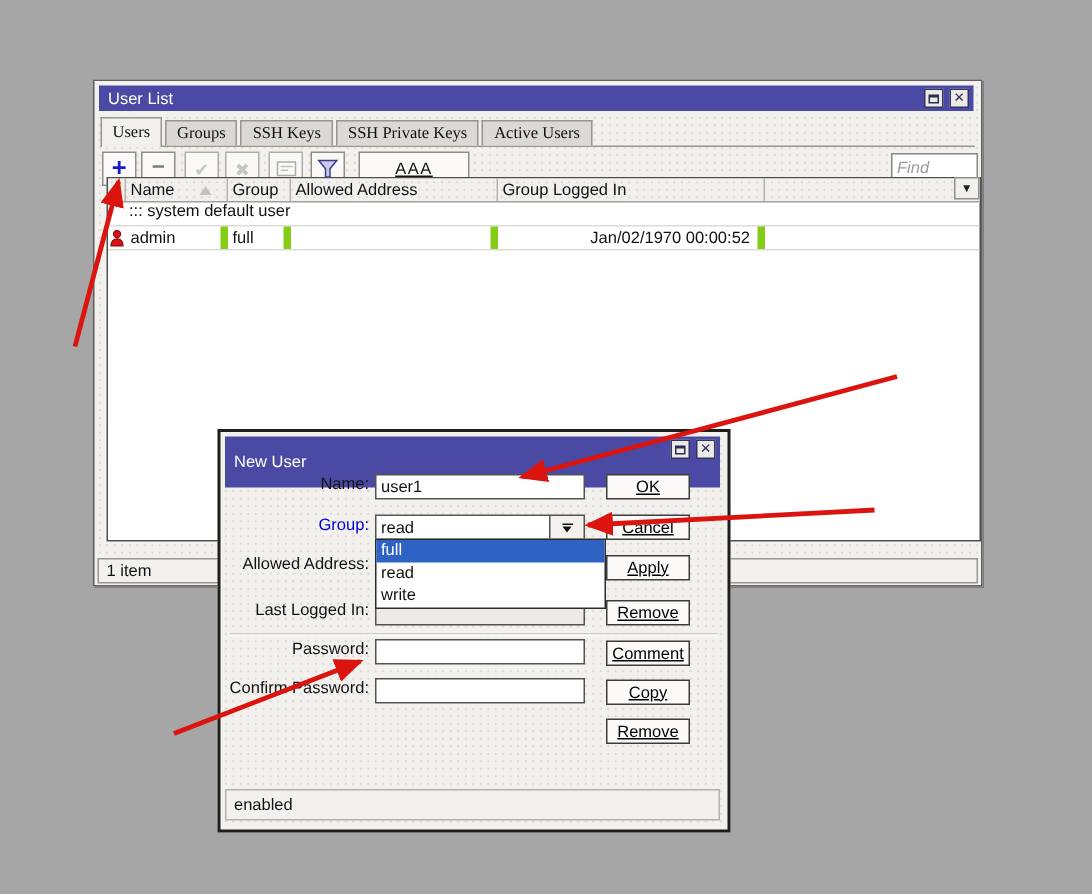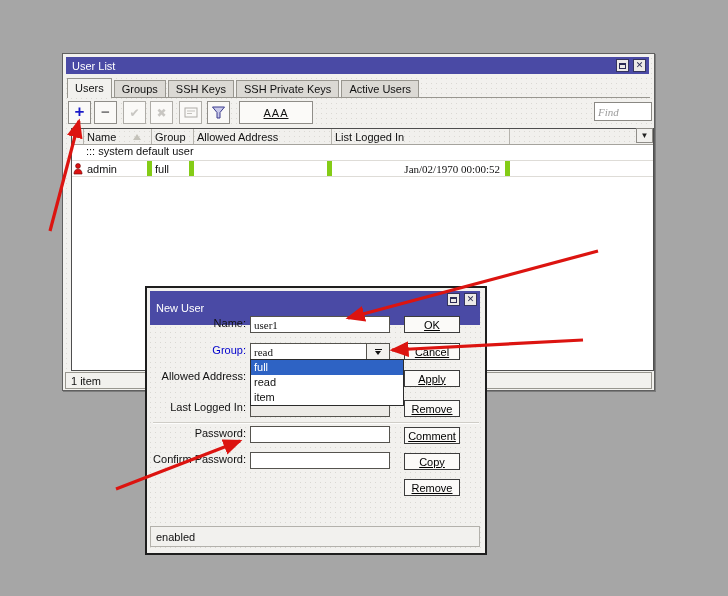--- a/index.html
+++ b/index.html
@@ -23,57 +23,57 @@
     position:absolute;background:var(--titlebar-blue,#4a4aa5);color:#fff;
     display:flex;align-items:center;padding-left:6px;box-sizing:border-box;
   }
   .tbtn{
     position:absolute;top:2px;width:13px;height:13px;background:#eceae7;
     border:1px solid #34345e;box-sizing:border-box;display:flex;align-items:center;justify-content:center;
     color:#2c2c55;font-size:9px;font-weight:bold;line-height:1;cursor:default;
   }
   .ico-max{width:7px;height:6px;border:1px solid #2c2c55;border-top-width:2px;box-sizing:border-box;}
   
-  .tabstrip{position:absolute;left:4px;right:4px;top:22px;height:21px;display:flex;align-items:flex-end;border-bottom:1px solid #98968f;}
+  .tabstrip{position:absolute;left:4px;right:4px;top:22px;height:21px;display:flex;align-items:flex-end;border-bottom:1px solid #98968f;font-family:Liberation Serif, serif;}
   .tab{
     border:1px solid #98968f;border-bottom:none;background:#dbd9d4;
     padding:2px 7px 2px 7px;margin-right:2px;white-space:nowrap;cursor:default;
   }
   .tab.active{background:#f2f1ee;margin-bottom:-1px;padding-bottom:4px;padding-top:3px;z-index:2;}
   
   .tool{
     position:absolute;top:47px;width:23px;height:23px;box-sizing:border-box;
     background:#faf9f7;border:1px solid #8f8d88;display:flex;align-items:center;justify-content:center;
   }
   .tool.dis{border-color:#aeaca7;}
   .glyph-plus{color:var(--add-icon-blue,#1a1ac8);font-size:17px;font-weight:bold;line-height:1;margin-top:-2px;}
   .glyph-minus{color:#7a7a7a;font-size:15px;font-weight:bold;line-height:1;margin-top:-2px;}
   .glyph-dim{color:#c8c6c2;font-size:12px;line-height:1;}
   .btn{
     box-sizing:border-box;background:#fbfaf8;border:1px solid #3c3c3c;
     display:flex;align-items:center;justify-content:center;white-space:nowrap;cursor:default;text-decoration:underline;
   }
   
-  .tablebox{position:absolute;left:8px;top:74px;width:583px;height:243px;background:#fff;border:1px solid #4e4e4e;box-sizing:border-box;}
+  .tablebox{position:absolute;left:8px;top:64px;width:583px;height:243px;background:#fff;border:1px solid #4e4e4e;box-sizing:border-box;}
   .thead{position:relative;display:flex;height:15px;border-bottom:1px solid #a5a39d;background-color:#f1f0ed;
     background-image:radial-gradient(circle,#dcdad5 0.8px,transparent 1px);background-size:5px 5px;}
   .th{display:flex;align-items:center;box-sizing:border-box;border-right:1px solid #b5b3ad;padding-left:3px;overflow:hidden;}
   .sort-tri{width:0;height:0;border-left:4px solid transparent;border-right:4px solid transparent;border-bottom:6px solid #c4c2ba;margin-left:auto;margin-right:10px;}
   .hdrop{position:absolute;right:0;top:-1px;width:17px;height:15px;box-sizing:border-box;border:1px solid #8f8d88;background:#f1f0ed;display:flex;align-items:center;justify-content:center;font-size:8px;color:#222;}
   .trow{display:flex;height:15px;align-items:flex-start;border-bottom:1px solid #dedcd7;}
   .td{box-sizing:border-box;height:15px;display:flex;align-items:center;padding-left:3px;border-right:5px solid #84cc16;overflow:hidden;white-space:nowrap;}
   .statusbar{
     position:absolute;box-sizing:border-box;border:1px solid #98968f;background:#f2f1ee;
     display:flex;align-items:center;padding-left:5px;
   }
   
   .flabel{position:absolute;right:239px;white-space:nowrap;text-align:right;}
   .field{
     position:absolute;left:103px;width:140px;height:17px;box-sizing:border-box;
-    background:#fff;border:1px solid #55534e;font-family:Liberation Serif, serif;font-size:11px;color:#111;
+    background:#fff;border:1px solid #55534e;font-family:Liberation Sans, sans-serif;font-size:11px;color:#111;
     padding:0 0 0 3px;margin:0;display:flex;align-items:center;
   }
   input.field{display:inline-block;line-height:15px;}
   .field.disabled{background:#eceae6;}
   .combo-text{width:117px;}
   .combo-drop{position:absolute;left:219px;width:24px;height:17px;box-sizing:border-box;border:1px solid #55534e;background:#f3f2ef;display:flex;flex-direction:column;align-items:center;justify-content:center;}
   .cd-bar{width:7px;height:1px;background:#111;margin-bottom:1px;}
   .cd-tri{width:0;height:0;border-left:3.5px solid transparent;border-right:3.5px solid transparent;border-top:4px solid #111;}
   .droplist{
     position:absolute;left:103px;top:71px;width:154px;box-sizing:border-box;
@@ -145,21 +145,21 @@
         <span>Name</span>
         <span class="sort-tri"></span>
       </div>
       <div class="th" style="width:42px;">
           <span>Group</span>
         </div>
       <div class="th" style="width:138px;">
           <span>Allowed Address</span>
         </div>
       <div class="th" style="width:178px;">
-          <span>List Logged In</span>
+          <span>Group Logged In</span>
         </div>
       <div class="th" style="flex:1;border-right:none;"></div>
       <div class="hdrop">
           <span>▼</span>
         </div>
     </div>
 
     <div class="trow" style="padding-left:14px;">
       <span>::: system default user</span>
     </div>
@@ -167,21 +167,21 @@
     <div class="trow">
       <div class="td" style="width:12px;padding-left:1px;border-right:none;">
         <svg width="10" height="12">
           <circle cx="5" cy="3" r="2.4" fill="#dd1111" stroke="#7a0f0f" stroke-width="0.7"></circle>
           <path d="M1,11 C1,7.4 3,6.2 5,6.2 C7,6.2 9,7.4 9,11 Z" fill="#dd1111" stroke="#7a0f0f" stroke-width="0.7"></path>
         </svg>
       </div>
       <div class="td" style="width:68px;">admin</div>
       <div class="td" style="width:42px;">full</div>
       <div class="td" style="width:138px;"></div>
-      <div class="td" style="width:178px;justify-content:flex-end;padding-right:5px;font-family:Liberation Serif, serif;">Jan/02/1970 00:00:52</div>
+      <div class="td" style="width:178px;justify-content:flex-end;padding-right:5px;">Jan/02/1970 00:00:52</div>
       <div class="td" style="flex:1;border-right:none;"></div>
     </div>
   </div>
 
   <div class="statusbar" style="left:2px;top:318px;width:587px;height:17px;">
     <span>1 item</span>
   </div>
 </div>
 
 <div class="win dotted" style="left:145px;top:286px;width:338px;height:265px;z-index:10;border:2px solid #1e1e1e;box-shadow:inset 0 0 0 2px #f2f1ee;">
@@ -213,21 +213,21 @@
   <div class="field disabled" style="top:112px;"></div>
 
   <div class="sep" style="top:134px;"></div>
 
   <input class="field" style="top: 138px;" value="">
   <input class="field" style="top: 164px;" value="">
 
   <div class="droplist">
     <div class="dropitem hl">full</div>
     <div class="dropitem">read</div>
-    <div class="dropitem">item</div>
+    <div class="dropitem">write</div>
   </div>
 
   <button class="btn dbtn" style="top:28px;">OK</button>
   <button class="btn dbtn" style="top:55px;">Cancel</button>
   <button class="btn dbtn" style="top:82px;">Apply</button>
   <button class="btn dbtn" style="top:112px;">Remove</button>
   <button class="btn dbtn" style="top:139px;">Comment</button>
   <button class="btn dbtn" style="top:165px;text-align:right;">Copy</button>
   <button class="btn dbtn" style="top:191px;">Remove</button>
 

